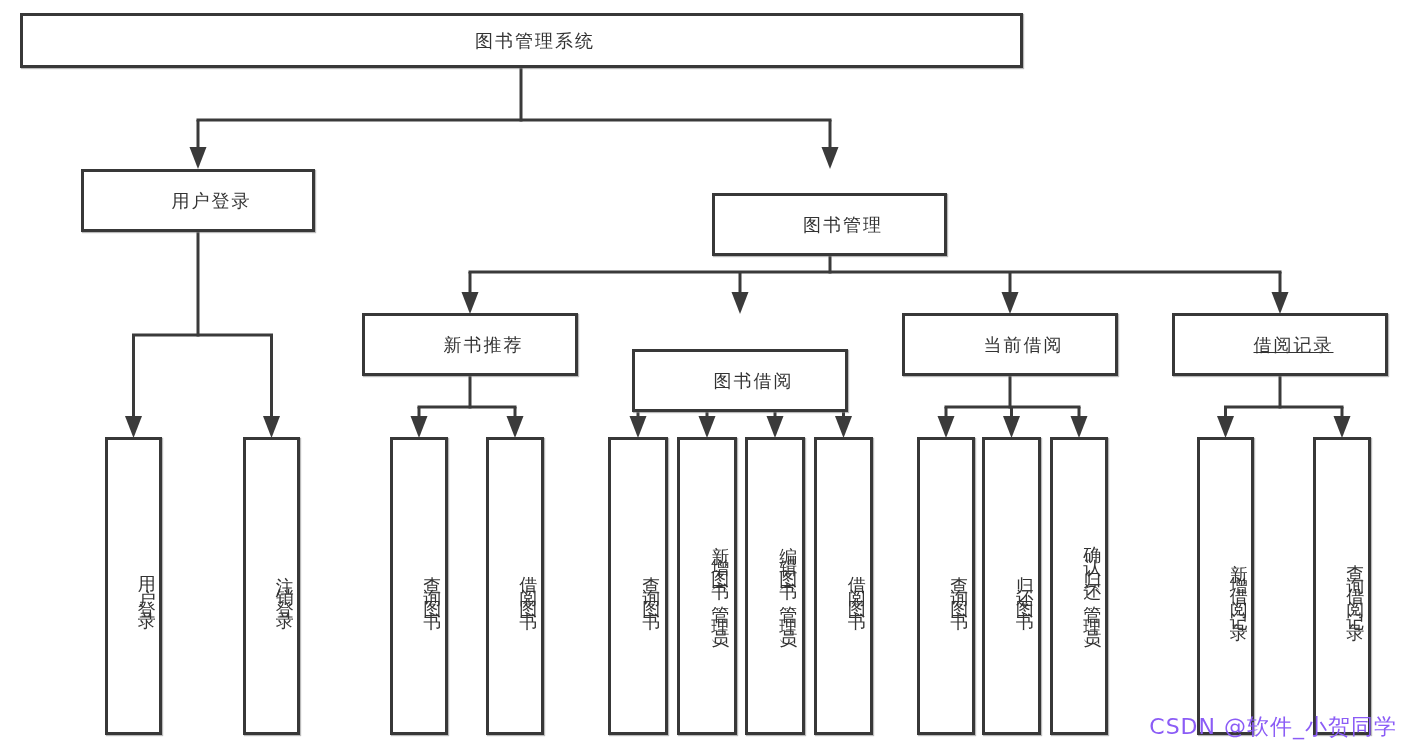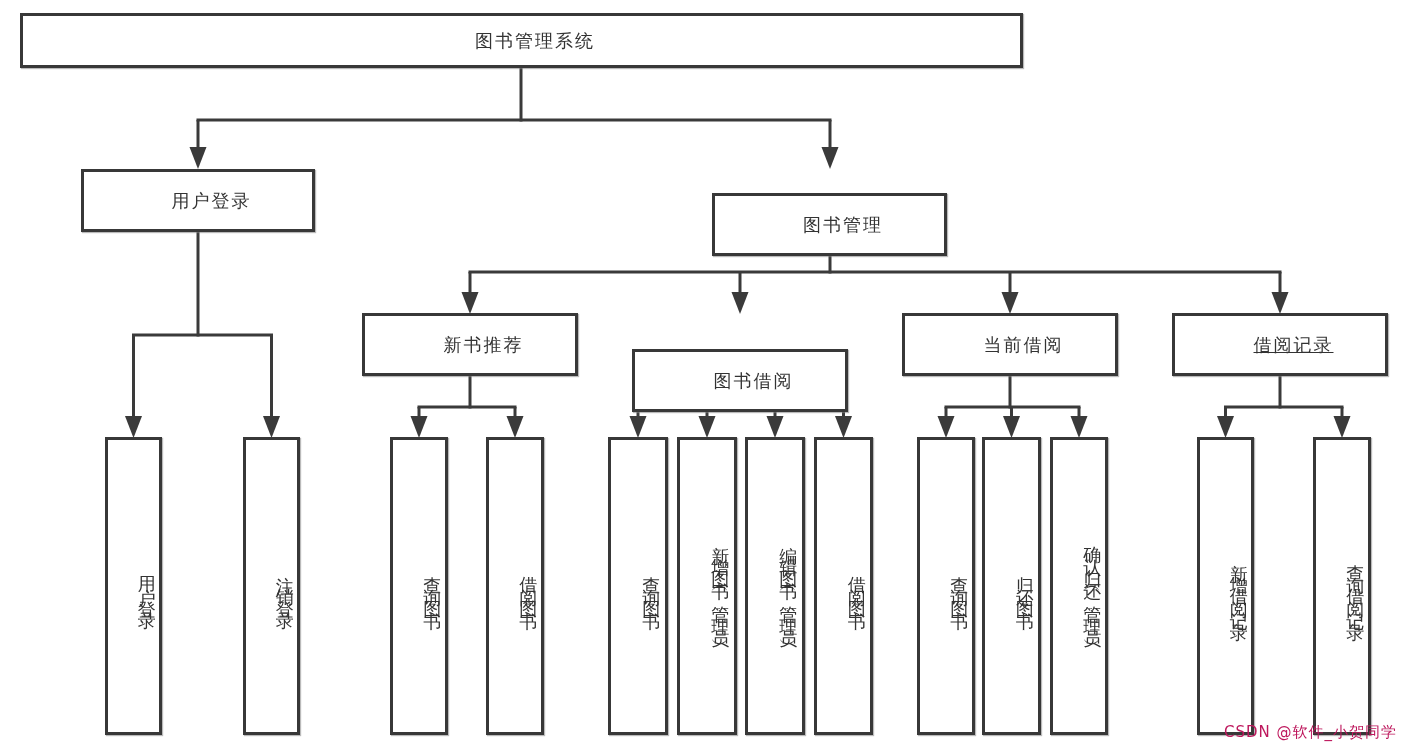--- a/index.html
+++ b/index.html
@@ -31,23 +31,23 @@
   .node.v{
     writing-mode:vertical-rl;
     text-orientation:mixed;
     font-size:18px;
     letter-spacing:12px;
     line-height:1.2;
   }
   .watermark{
     position:absolute;
     right:8px;bottom:5px;
-    font-size:15px;
+    font-size:22px;
     letter-spacing:1px;
-    color:#be185d;
+    color:#8b5cf6;
     white-space:nowrap;
     z-index:5;
   }
 </style>
 </head>
 <body>
 
 <div class="stage">
 
   <svg class="wires" viewBox="0 0 1405 747" xmlns="http://www.w3.org/2000/svg">

